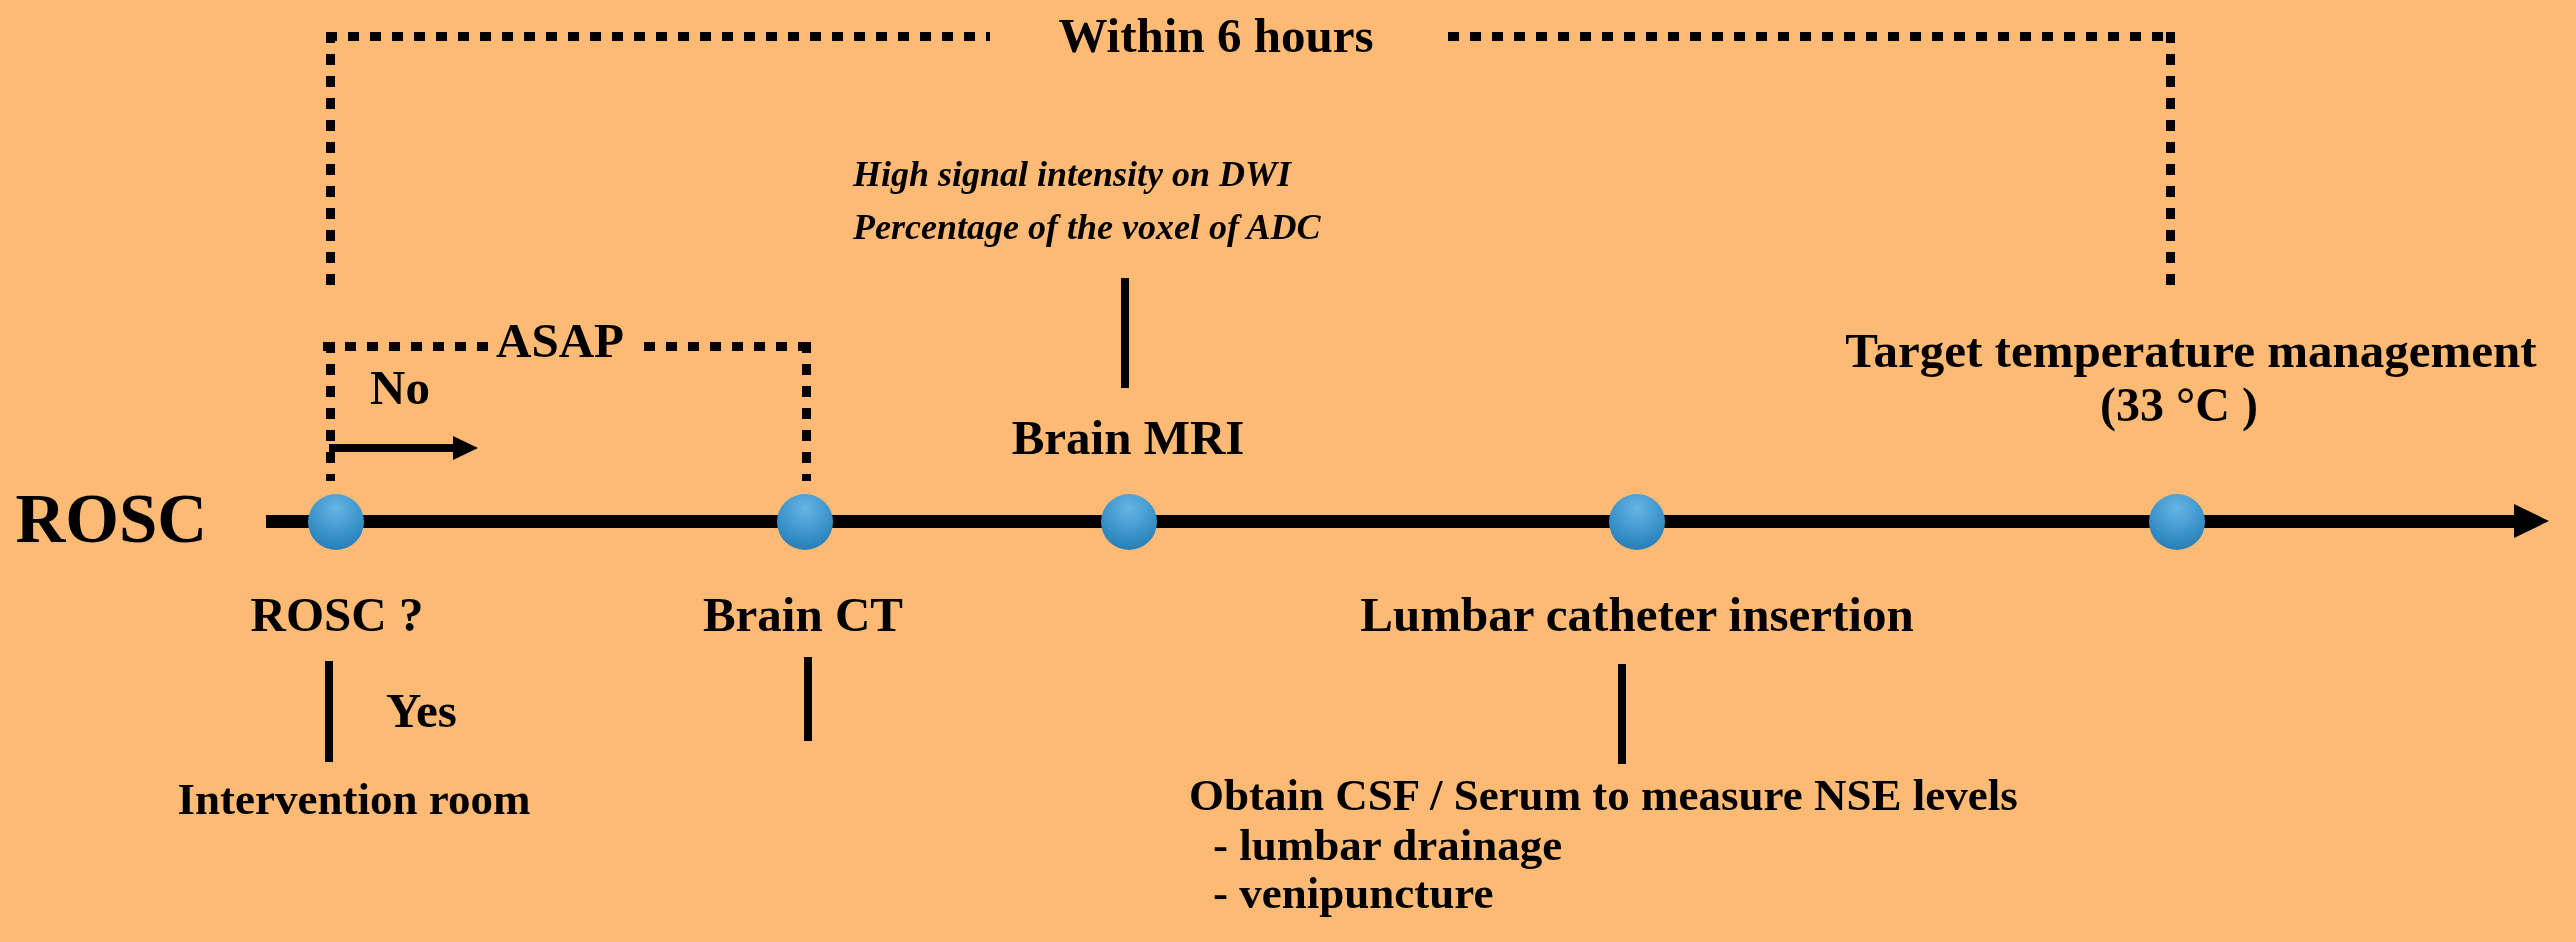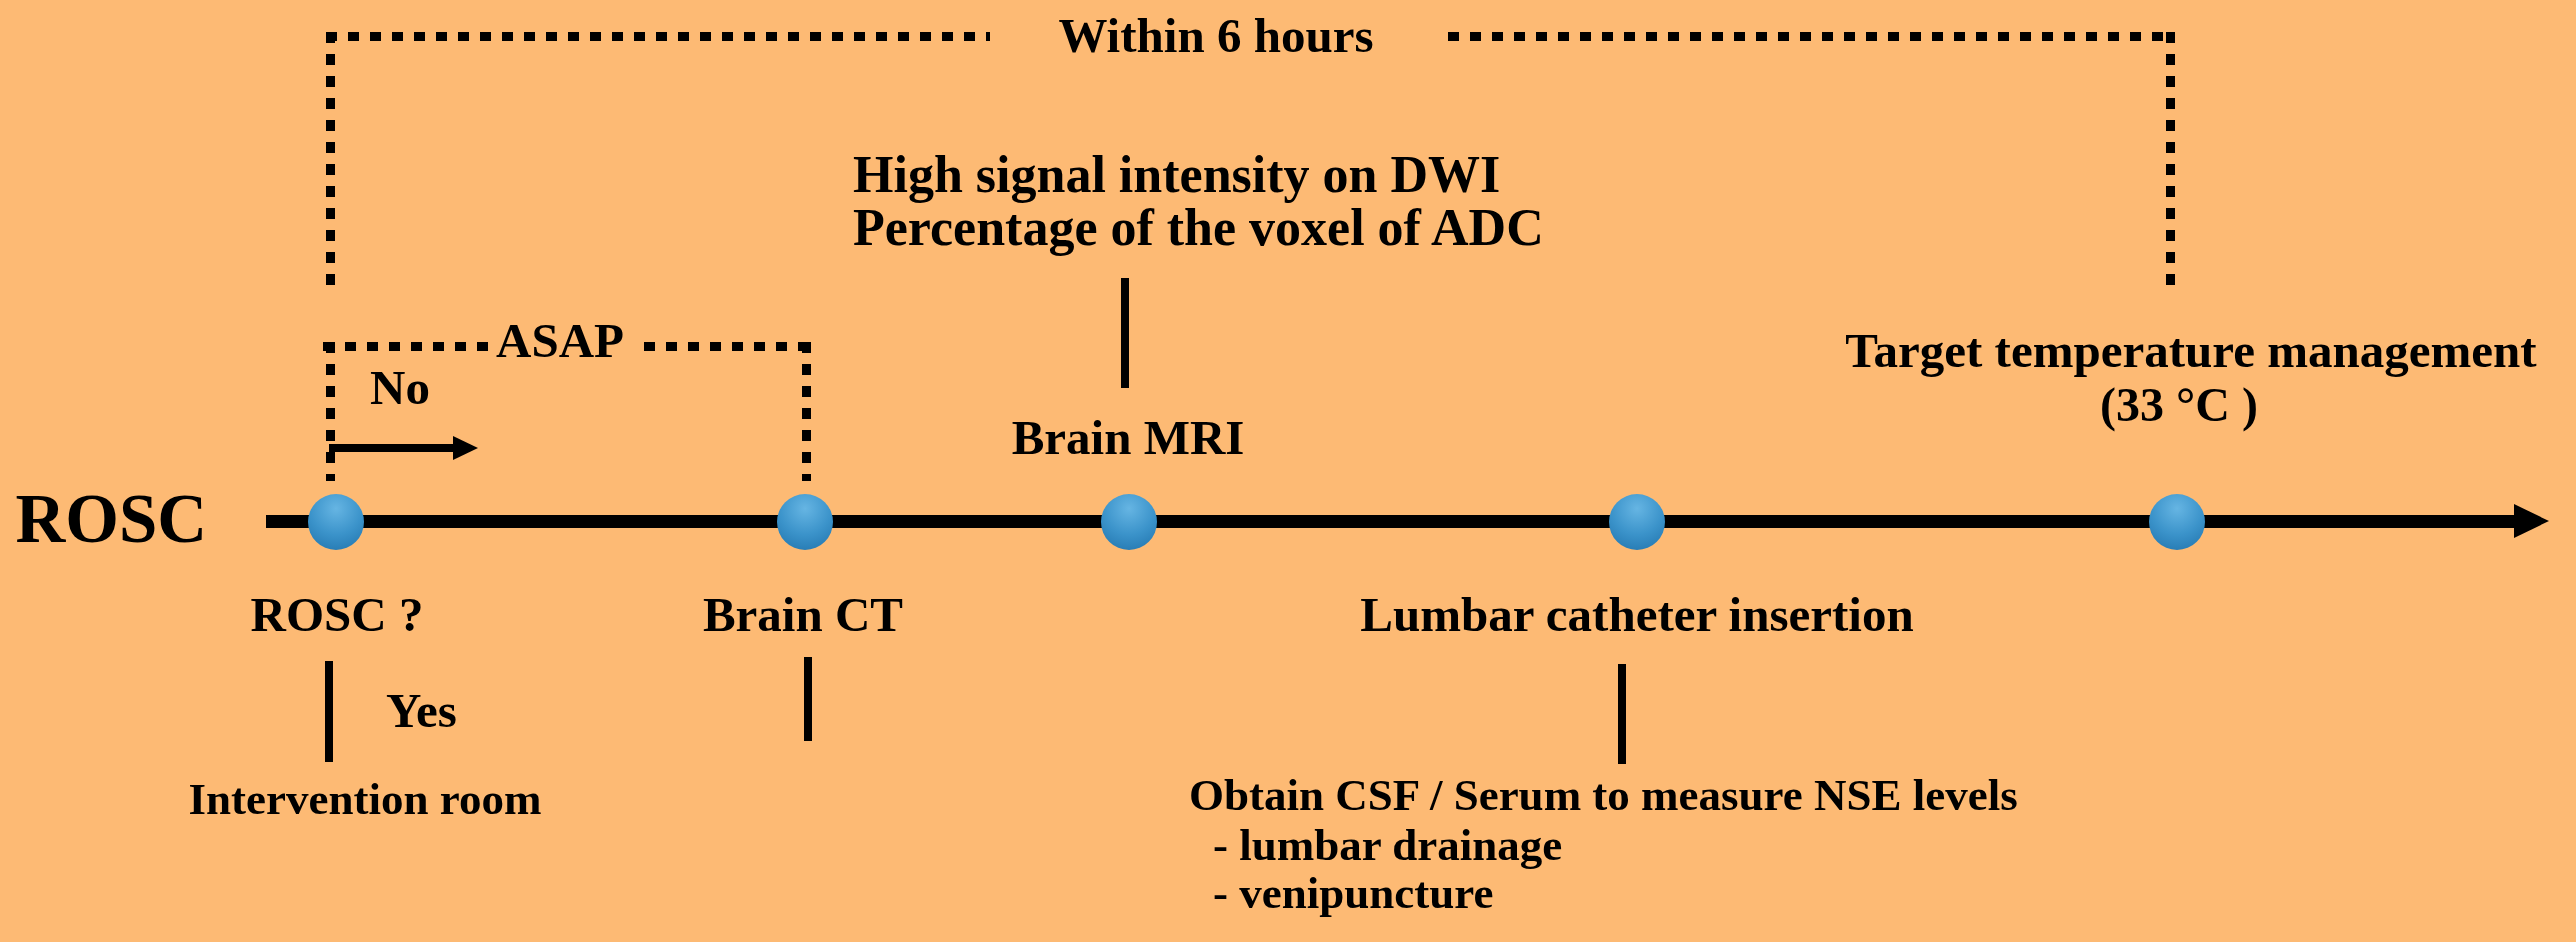--- a/index.html
+++ b/index.html
@@ -25,21 +25,21 @@
   
   .vline { position: absolute; width: 8.4px; background: #000; }
   
   .axis { position: absolute; height: 13.4px; background: #000; }
   .tri  { position: absolute; width: 0; height: 0; }
   
   .dot {
     position: absolute; width: 56px; height: 56px; border-radius: 50%;
     background: radial-gradient(circle at 50% 26%, #66b5e3 0%, #3b93ca 52%, #1f72ab 100%);
   }
-  .note-block { position: absolute; font-size: 52px; line-height: 53px; white-space: nowrap; }
+  .note-block { position: absolute; font-size: 36px; line-height: 53px; white-space: nowrap; font-style: italic; }
 </style>
 </head>
 <body>
 
 <div class="fig">
 
   <div class="dv" style="left:326px; top:32px; height:261px;"></div>
   <div class="dh" style="left:326px; top:32px; width:664px;"></div>
   <div class="dh" style="left:1448px; top:32px; width:722px;"></div>
   <div class="dv" style="left:2166px; top:32px; height:261px;"></div>
@@ -74,21 +74,21 @@
 
   <div class="lbl ctr" style="left:2191px; top:326px;">Target temperature management</div>
   <div class="lbl ctr" style="left:2179px; top:381px; font-size:48px;">(33 °C )</div>
 
   <div class="lbl ctr" style="left:337px; top:590px;">ROSC ?</div>
   <div class="lbl ctr" style="left:803px; top:590px;">Brain CT</div>
   <div class="lbl ctr" style="left:1637px; top:590px;">Lumbar catheter insertion</div>
 
   <div class="vline" style="left:325px; top:661px; height:101px;"></div>
   <div class="lbl" style="left:386px; top:686px;">Yes</div>
-  <div class="lbl-sm ctr" style="left:365px; top:777px;">Intervention room</div>
+  <div class="lbl-sm ctr" style="left:354px; top:777px;">Intervention room</div>
 
   <div class="vline" style="left:804px; top:657px; height:84px;"></div>
 
   <div class="vline" style="left:1618px; top:664px; height:100px;"></div>
   <div class="lbl-sm" style="left:1189px; top:773px;">Obtain CSF / Serum to measure NSE levels</div>
   <div class="lbl-sm" style="left:1213px; top:823px;">- lumbar drainage</div>
   <div class="lbl-sm" style="left:1213px; top:871px;">- venipuncture</div>
 
 </div>
 

